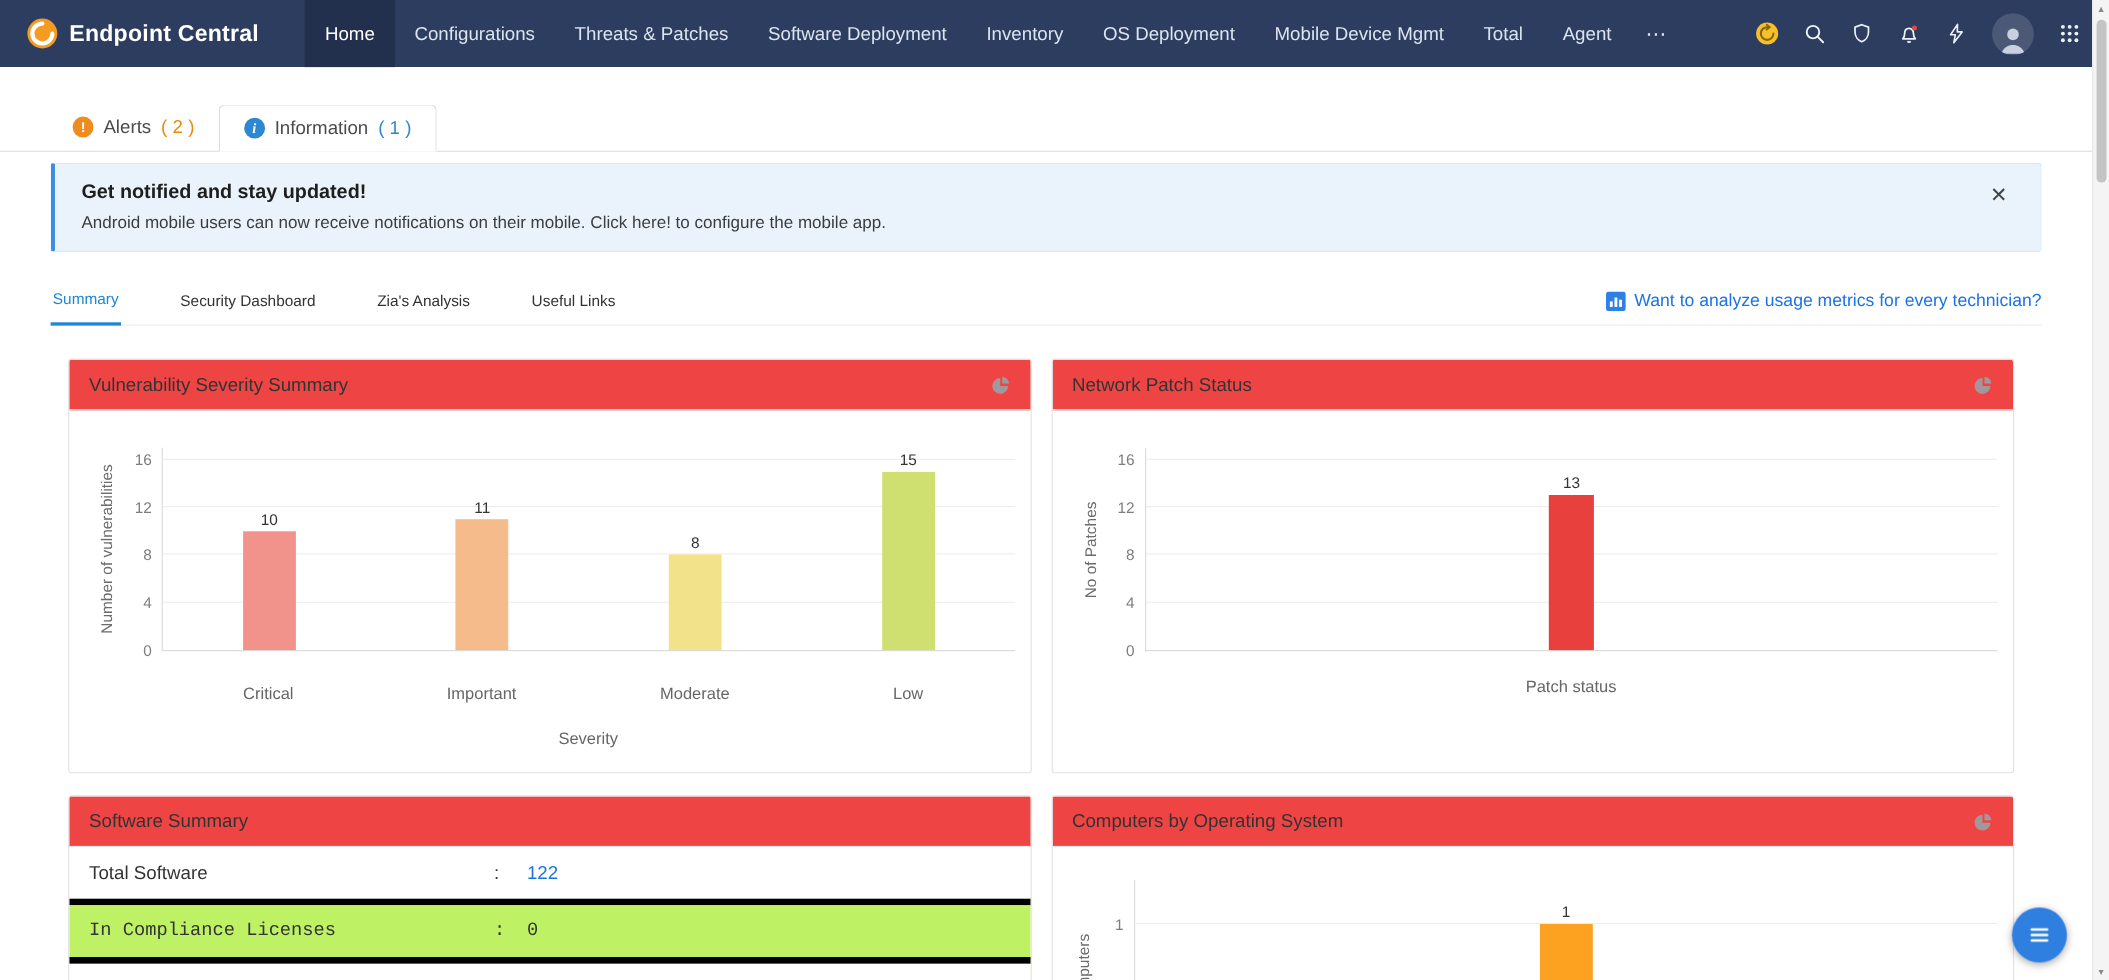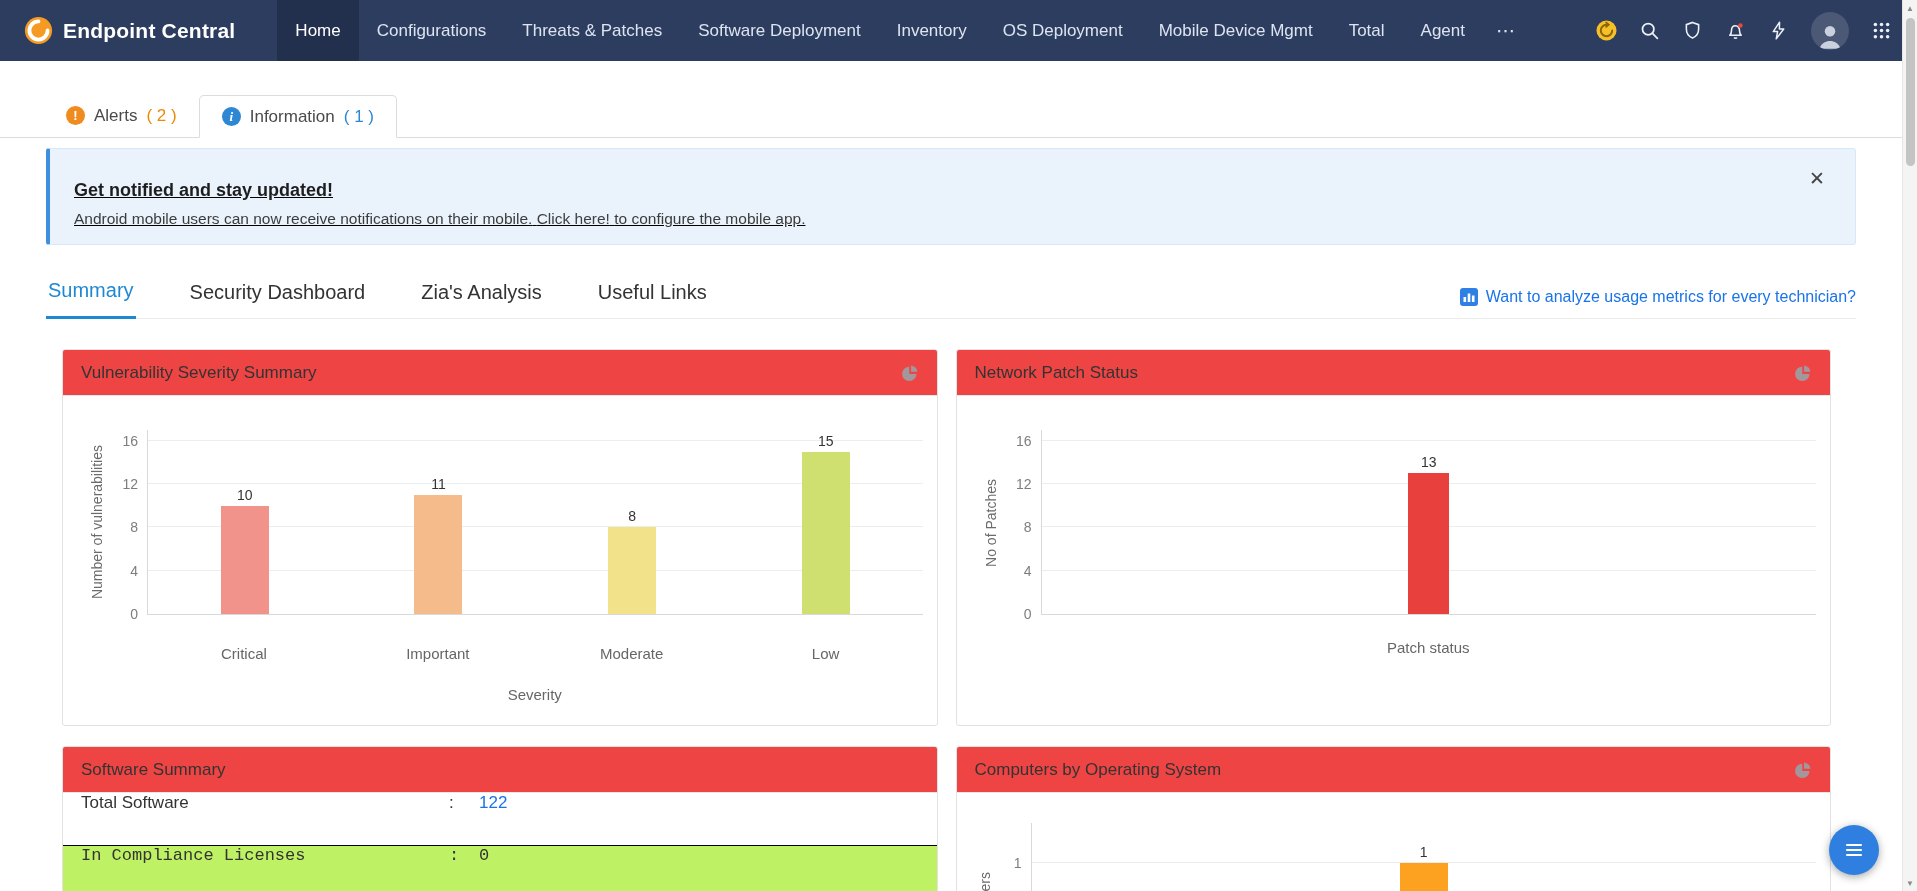--- a/index.html
+++ b/index.html
@@ -33,28 +33,28 @@
   .atab.active { background: #fff; border: 1px solid #dcdcdc; border-bottom: 1px solid #fff; border-radius: 5px 5px 0 0; margin-bottom: -1px; }
   .atab-icon { width: 19px; height: 19px; border-radius: 50%; color: #fff; font-size: 13px; font-weight: bold; display: inline-flex; align-items: center; justify-content: center; flex: 0 0 auto; }
   .alerts-icon { background: #ef8b1f; }
   .info-icon { background: #2e87d2; font-family: "Liberation Serif", serif; font-style: italic; }
   .atab-count.orange { color: #e98a0b; }
   .atab-count.blue { color: #2e87d2; }
 
   
   .page { padding: 0 61px 0 46px; }
 
-  .banner { position: relative; margin-top: 10px; background: #eaf3fc; border: 1px solid #d8e8fa; border-left: 4px solid #3f8fe0; border-radius: 3px; padding: 31px 60px 16px 24px; text-decoration: underline; }
+  .banner { position: relative; margin-top: 10px; background: #eaf3fc; border: 1px solid #d8e8fa; border-left: 4px solid #3f8fe0; border-radius: 3px; padding: 15px 60px 16px 24px; }
   .banner-title { font-size: 18px; font-weight: bold; color: #1e1e1e; }
   .banner-body { margin-top: 9px; font-size: 15.5px; color: #3c3c3c; }
   .banner-link { color: #404040; cursor: pointer; text-decoration: none; }
   .banner-close { position: absolute; top: 20px; right: 30px; font-size: 19px; color: #444; cursor: pointer; line-height: 1; background: none; border: none; padding: 0; }
 
   .tabs-row { display: flex; align-items: flex-end; gap: 52px; margin-top: 24px; border-bottom: 1px solid #ececec; }
-  .tab { font-size: 20px; color: #333; padding: 10px 2px 14px; cursor: pointer; white-space: nowrap; }
+  .tab { font-size: 14px; color: #333; padding: 10px 2px 14px; cursor: pointer; white-space: nowrap; }
   .tab.active { color: #1e88d2; border-bottom: 3px solid #1e88d2; margin-bottom: -1px; }
   .usage-link { margin-left: auto; display: flex; align-items: center; gap: 8px; color: #1a73e8; font-size: 16px; padding-bottom: 12px; cursor: pointer; text-decoration: none; }
   .usage-link svg { width: 18px; height: 18px; }
 
   
   .cards { margin: 30px 25px 0 16px; }
   .cards-row { display: flex; gap: 18px; margin-bottom: 20px; }
   .card { flex: 1; background: #fff; border: 1px solid #e2e2e2; border-radius: 3px; overflow: hidden; }
   .chart-card { height: 377px; }
   .row2 .card { height: 400px; }
@@ -74,21 +74,21 @@
   .cats { display: flex; margin-top: 10px; }
   .cat { flex: 1; text-align: center; font-size: 15px; color: #666; margin-top: 20px; }
   .xlabel { text-align: center; margin-top: 24px; font-size: 15px; color: #666; }
   .ylabel { position: absolute; left: 26px; top: 34px; height: 185px; display: flex; align-items: center; }
   .ylabel span { writing-mode: vertical-rl; transform: rotate(180deg); font-size: 14px; color: #6b6b6b; white-space: nowrap; }
   .chart-os { padding-left: 74px; padding-top: 30px; }
   .chart-os .plot { height: 200px; }
   .chart-os .ylabel { height: 200px; top: 30px; left: 20px; }
 
   
-  .sw-row { height: 53px; display: flex; align-items: flex-start; padding: 0 18px; border-bottom: 1px solid #000000; font-size: 17px; color: #333; }
+  .sw-row { height: 53px; display: flex; align-items: center; padding: 0 18px; border-bottom: 6px solid #000000; font-size: 17px; color: #333; }
   .sw-row.alt { background: #bef264; font-family: Liberation Mono, monospace; }
   .sw-label { width: 368px; }
   .sw-colon { width: 30px; }
   .sw-value.link { color: #1a73e8; cursor: pointer; text-decoration: none; }
 
   
   .fab { position: fixed; right: 38px; bottom: 16px; width: 50px; height: 50px; border-radius: 50%; background: #2e7fe0; border: none; box-shadow: 0 2px 8px rgba(0,0,0,.35); cursor: pointer; display: flex; align-items: center; justify-content: center; z-index: 40; }
   .fab svg { width: 22px; height: 22px; display: block; }
 
   

